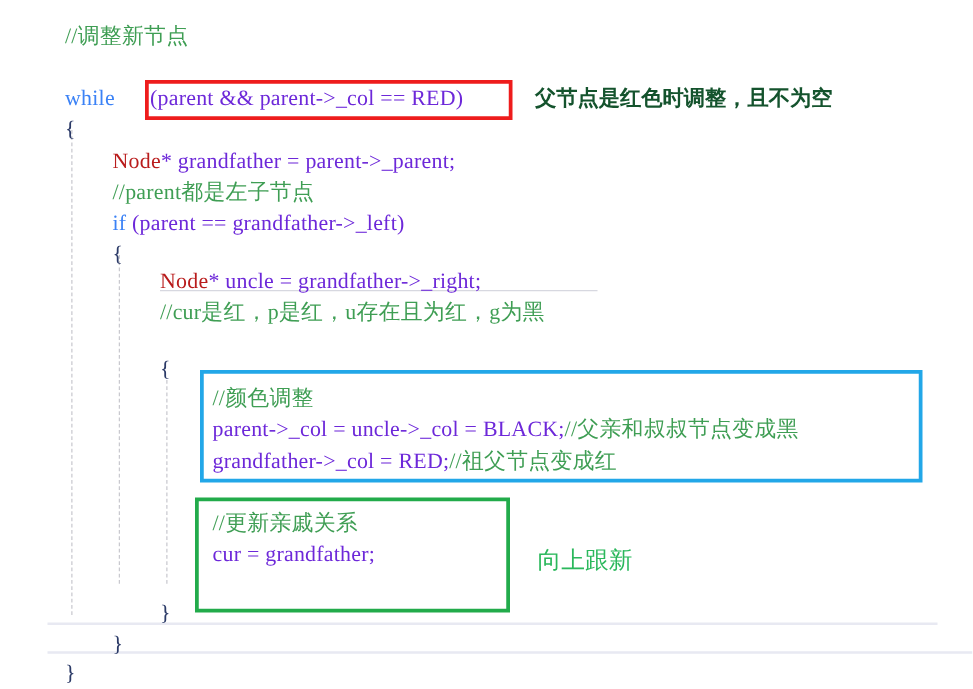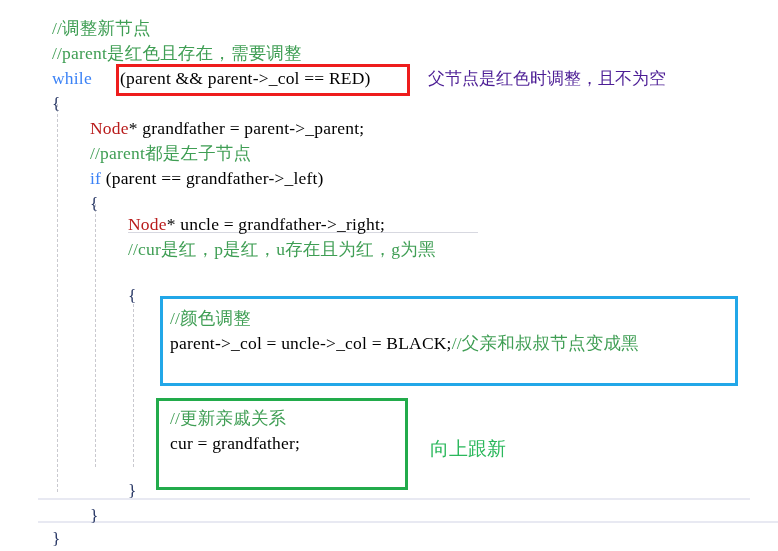--- a/index.html
+++ b/index.html
@@ -36,21 +36,21 @@
     white-space: pre;
     font-family: "Liberation Serif", "DejaVu Serif", serif;
     font-size: 17.5px;
     letter-spacing: 0.2px;
     color: #2b3a67;
   }
 
   
   .t-kw      { color: #3b82f6; }
   .t-type    { color: #b91c1c; }
-  .t-id      { color: #000000; }
+  .t-id      { color: #6d28d9; }
   .t-punc    { color: #2b3a67; }
   .t-comment { color: #3f9e54; }
 
   
   .indent-guide {
     position: absolute;
     width: 0;
     border-left: 1px dashed #c9c9cf;
   }
 
@@ -77,21 +77,21 @@
   .box-green { border: 3px solid #22ab4b; }
 
   
   .anno-text {
     position: absolute;
     white-space: pre;
     font-family: "Liberation Sans", "DejaVu Sans", sans-serif;
     font-size: 17px;
     line-height: 22px;
   }
-  .anno-red   { color: #4c1d95; }
+  .anno-red   { color: #14532d; font-weight: bold; }
   .anno-green { color: #2bb85c; }
 
   
   .watermark {
     position: absolute;
     white-space: pre;
     color: #cfcfd4;
     font-family: "Liberation Sans", "DejaVu Sans", sans-serif;
     font-size: 17px;
     letter-spacing: 0.5px;
@@ -106,33 +106,33 @@
 
     <div class="indent-guide" style="left:19px; top:104px; height:388px;"></div>
     <div class="indent-guide" style="left:57px; top:204px; height:263px;"></div>
     <div class="indent-guide" style="left:95px; top:304px; height:163px;"></div>
 
     <div class="hrule-thin" style="left:90px; top:232px; width:350px;"></div>
     <div class="hrule" style="left:0px; top:498px; width:712px;"></div>
     <div class="hrule" style="left:0px; top:521px; width:778px;"></div>
 
     <div class="code-line" style="left:14px;  top:16px;"><span class="t-comment">//调整新节点</span></div>
-    <div class="code-line" style="left:14px;  top:41px;"><span class="t-comment">//parent是红色且存在，需要调整</span></div>
     <div class="code-line" style="left:14px;  top:66px;"><span class="t-kw">while</span><span class="t-punc"> </span></div>
     <div class="code-line" style="left:82px;  top:66px;"><span class="t-id">(parent &amp;&amp; parent-&gt;_col == RED)</span></div>
     <div class="code-line" style="left:14px;  top:91px;"><span class="t-punc">{</span></div>
     <div class="code-line" style="left:52px;  top:116px;"><span class="t-type">Node</span><span class="t-id">* grandfather = parent-&gt;_parent;</span></div>
     <div class="code-line" style="left:52px;  top:141px;"><span class="t-comment">//parent都是左子节点</span></div>
     <div class="code-line" style="left:52px;  top:166px;"><span class="t-kw">if</span><span class="t-id"> (parent == grandfather-&gt;_left)</span></div>
     <div class="code-line" style="left:52px;  top:191px;"><span class="t-punc">{</span></div>
     <div class="code-line" style="left:90px;  top:212px;"><span class="t-type">Node</span><span class="t-id">* uncle = grandfather-&gt;_right;</span></div>
     <div class="code-line" style="left:90px;  top:237px;"><span class="t-comment">//cur是红，p是红，u存在且为红，g为黑</span></div>
     <div class="code-line" style="left:90px;  top:283px;"><span class="t-punc">{</span></div>
     <div class="code-line" style="left:132px; top:306px;"><span class="t-comment">//颜色调整</span></div>
     <div class="code-line" style="left:132px; top:331px;"><span class="t-id">parent-&gt;_col = uncle-&gt;_col = BLACK;</span><span class="t-comment">//父亲和叔叔节点变成黑</span></div>
+    <div class="code-line" style="left:132px; top:356px;"><span class="t-id">grandfather-&gt;_col = RED;</span><span class="t-comment">//祖父节点变成红</span></div>
     <div class="code-line" style="left:132px; top:406px;"><span class="t-comment">//更新亲戚关系</span></div>
     <div class="code-line" style="left:132px; top:431px;"><span class="t-id">cur = grandfather;</span></div>
     <div class="code-line" style="left:90px;  top:478px;"><span class="t-punc">}</span></div>
     <div class="code-line" style="left:52px;  top:503px;"><span class="t-punc">}</span></div>
     <div class="code-line" style="left:14px;  top:526px;"><span class="t-punc">}</span></div>
 
     <div class="anno-box box-red" style="left:78px;  top:64px;  width:294px; height:32px;"></div>
     <div class="anno-box box-cyan" style="left:122px; top:296px; width:578px; height:90px;"></div>
     <div class="anno-box box-green" style="left:118px; top:398px; width:252px; height:92px;"></div>
 

